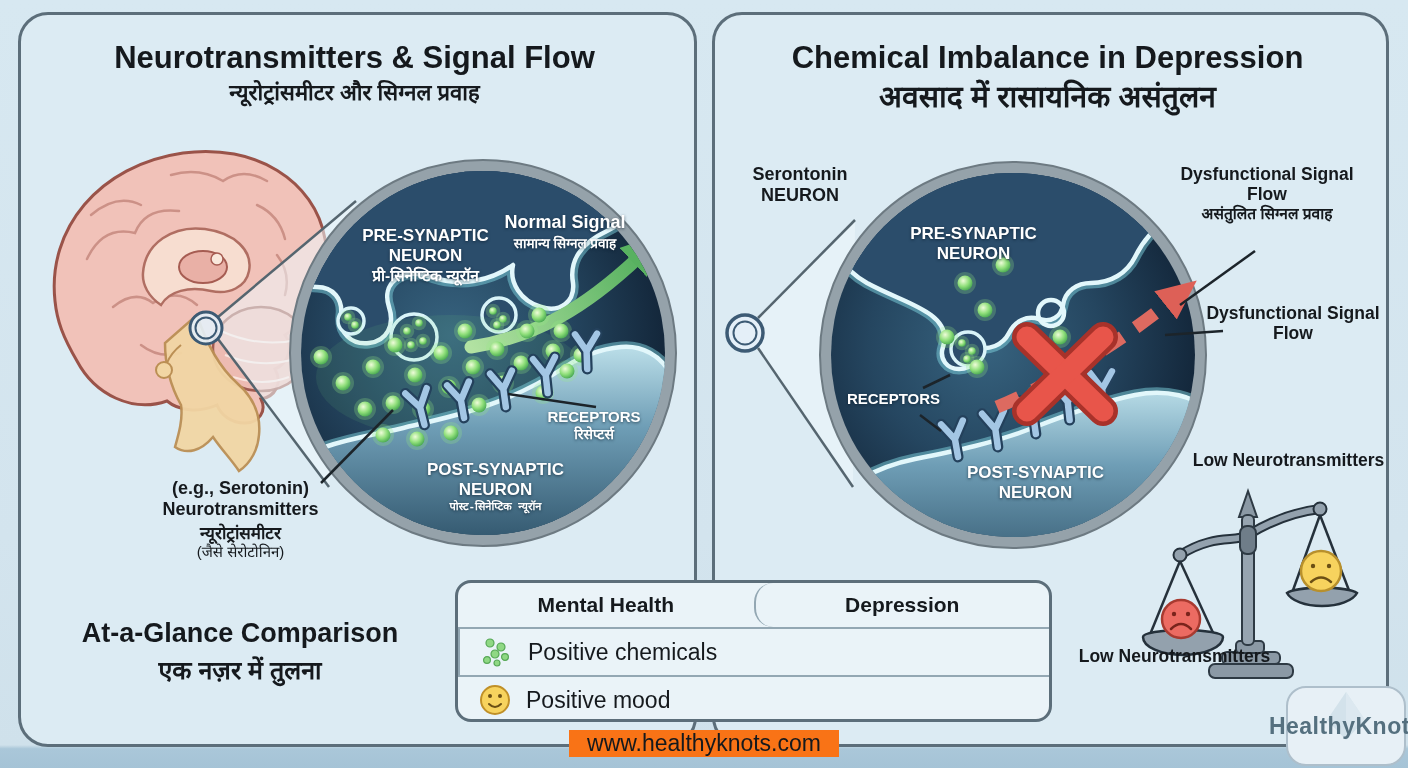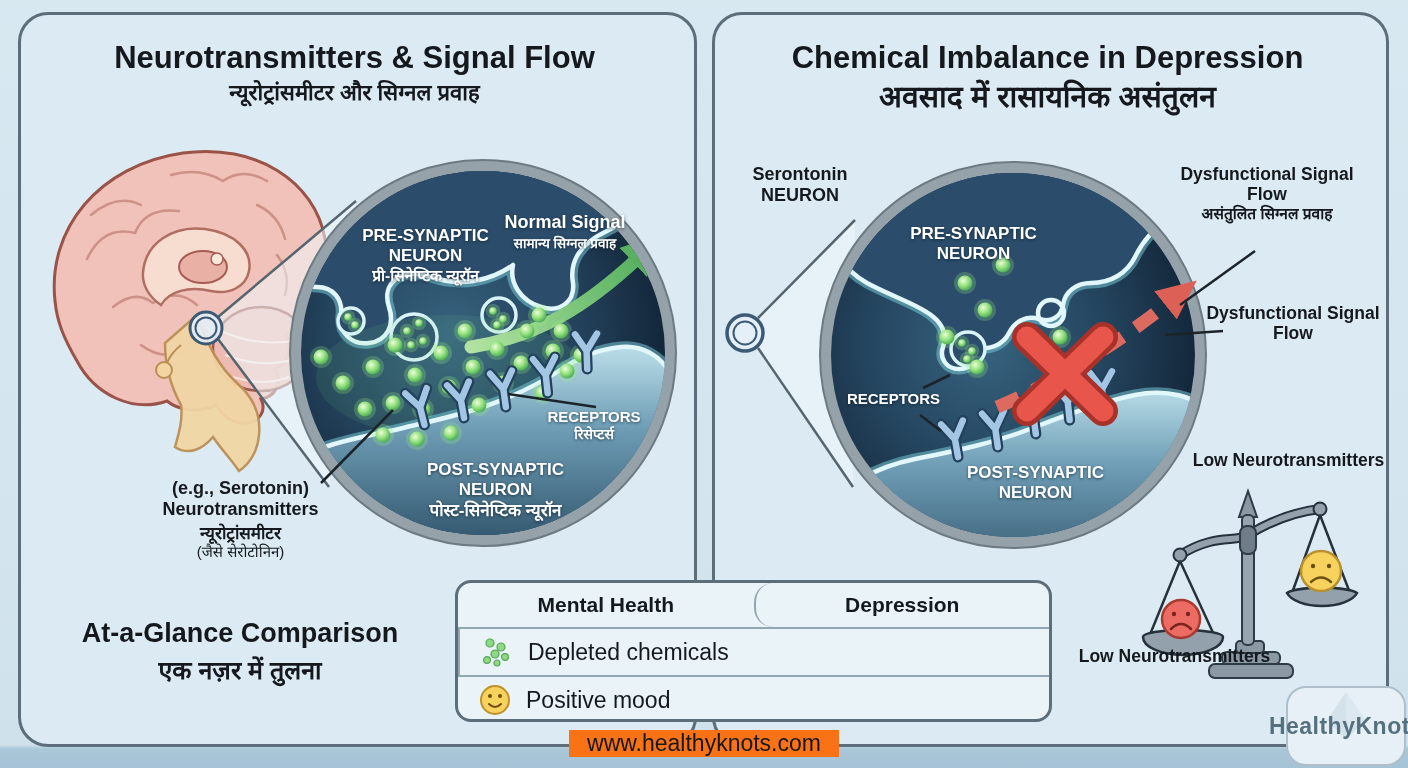--- a/index.html
+++ b/index.html
@@ -377,21 +377,21 @@
 <div class="lbl wlbl" style="left:501px;top:212px;width:128px;font-size:18px;">
   <div>Normal Signal</div>
   <div class="hin" style="font-size:13.5px;margin-top:3px;">सामान्य सिग्नल प्रवाह</div>
 </div>
 <div class="lbl wlbl" style="left:524px;top:408px;width:140px;font-size:15px;">
   <div>RECEPTORS</div>
   <div class="hin" style="font-size:14px;margin-top:1px;">रिसेप्टर्स</div>
 </div>
 <div class="lbl wlbl" style="left:398px;top:460px;width:195px;font-size:17px;">
   <div>POST-SYNAPTIC NEURON</div>
-  <div class="hin" style="font-size:17px;margin-top:2px;">पोस्ट-सिनेप्टिक न्यूरॉन</div>
+  <div class="hin" style="font-size:11px;margin-top:2px;font-family:Liberation Mono, monospace;">पोस्ट-सिनेप्टिक न्यूरॉन</div>
 </div>
 <div class="lbl" style="left:118px;top:478px;width:245px;font-size:18px;">
   <div>(e.g., Serotonin)</div>
   <div>Neurotransmitters</div>
   <div class="hin" style="font-size:17px;margin-top:4px;">न्यूरोट्रांसमीटर</div>
   <div class="hin" style="font-size:15px;font-weight:normal;">(जैसे सेरोटोनिन)</div>
 </div>
 <div class="lbl" style="left:30px;top:618px;width:420px;font-size:27px;">At-a-Glance Comparison</div>
 <div class="lbl hin" style="left:30px;top:656px;width:420px;font-size:25px;">एक नज़र में तुलना</div>
 
@@ -421,21 +421,21 @@
       <svg width="34" height="34" viewBox="-17 -17 34 34" style="position:static">
         <g fill="#8fd884" stroke="#57a857" stroke-width="1.2">
           <circle cx="-7" cy="-9" r="4"></circle>
             <circle cx="4" cy="-5" r="4"></circle>
             <circle cx="-2" cy="2" r="4"></circle>
           <circle cx="8" cy="5" r="3.4"></circle>
             <circle cx="-10" cy="8" r="3.4"></circle>
             <circle cx="0" cy="11" r="3"></circle>
         </g>
       </svg>
-      <span>Depleted chemicals</span>
+      <span>Positive chemicals</span>
     </div>
   </div>
   <div class="cmp-row">
     <div class="cmp-cell">
       <svg width="34" height="34" viewBox="-17 -17 34 34" style="position:static">
         <circle r="14" fill="#f7d35e" stroke="#c09028" stroke-width="2"></circle>
         <circle cx="-5" cy="-4" r="2" fill="#6b4f14"></circle>
           <circle cx="5" cy="-4" r="2" fill="#6b4f14"></circle>
         <path d="M -6,4 q 6,6 12,0" fill="none" stroke="#6b4f14" stroke-width="2" stroke-linecap="round"></path>
       </svg>

